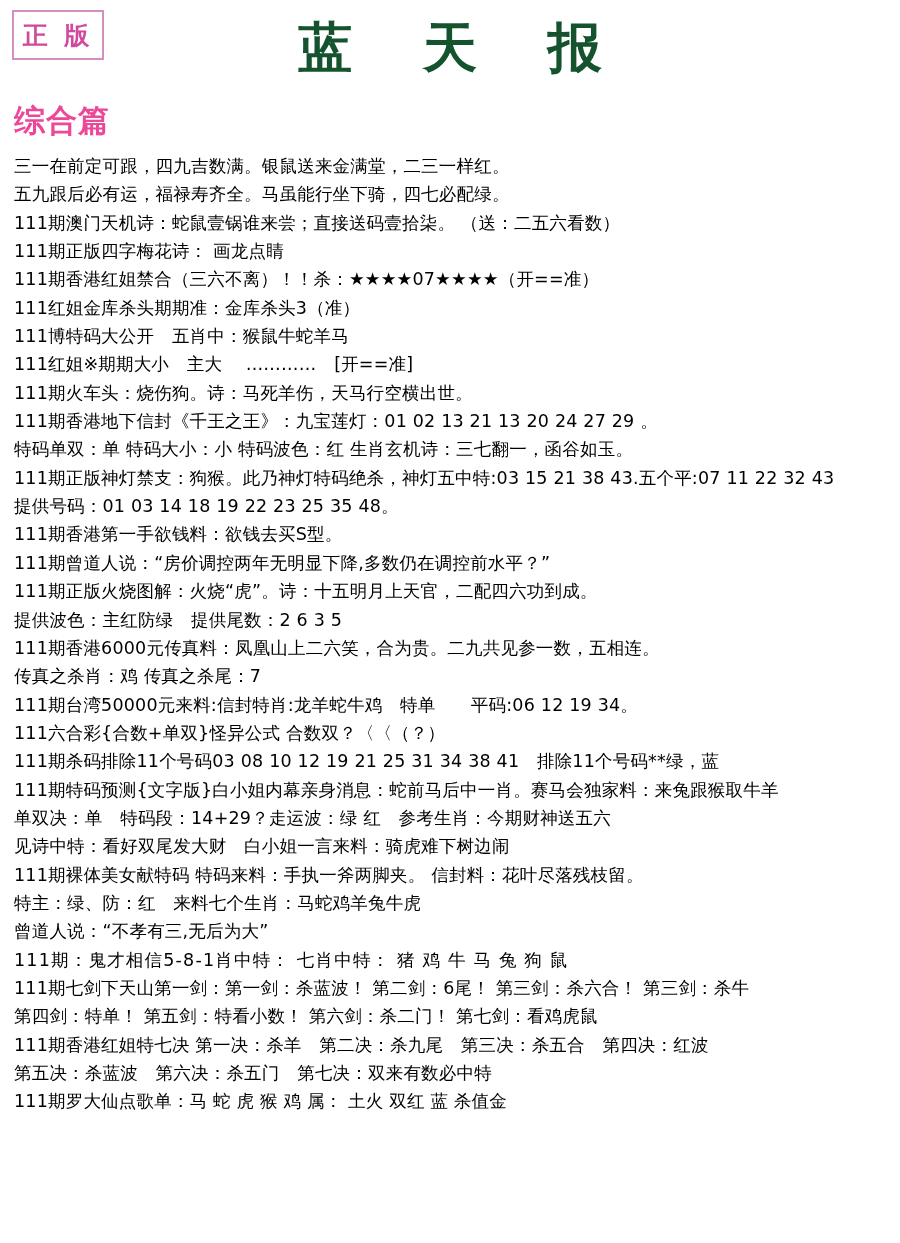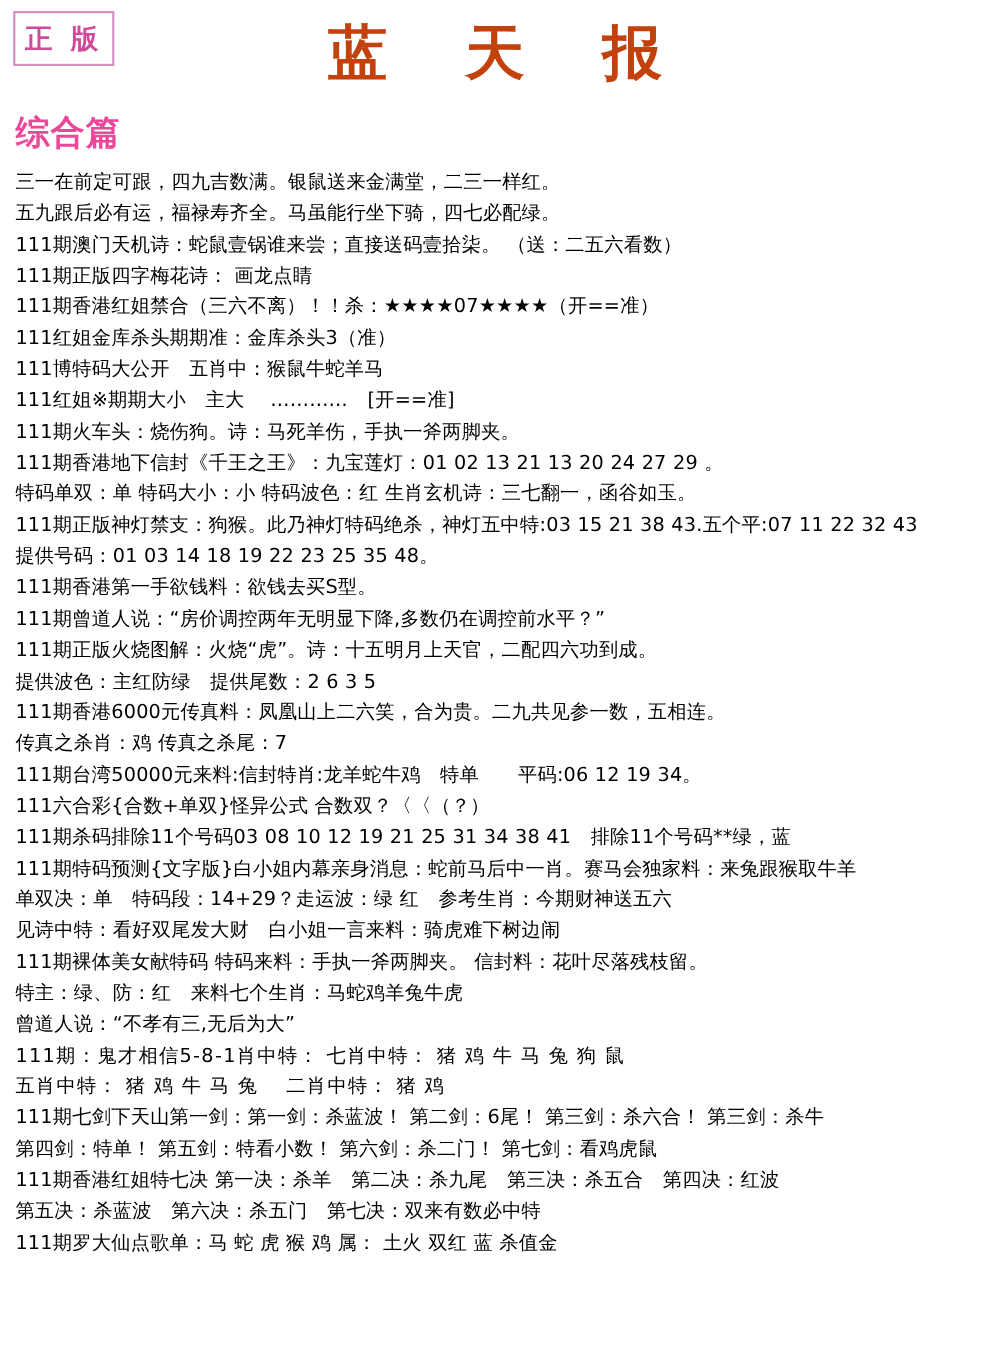--- a/index.html
+++ b/index.html
@@ -45,21 +45,21 @@
     letter-spacing: 4px;
     font-family: "DejaVu Serif", "Liberation Serif", serif;
     text-align: right;
   }
   .masthead {
     position: absolute;
     left: 0;
     right: 0;
     top: 12px;
     text-align: center;
-    color: #c2410c;
+    color: #14532d;
     font-size: 54px;
     font-weight: bold;
     letter-spacing: 26px;
     font-family: "DejaVu Serif", "Liberation Serif", serif;
     text-indent: 26px;
   }
   .section-title {
     color: #ec4899;
     font-size: 31px;
     font-weight: bold;
@@ -99,42 +99,41 @@
 
   <div class="content">
     <div class="line">三一在前定可跟，四九吉数满。银鼠送来金满堂，二三一样红。</div>
     <div class="line">五九跟后必有运，福禄寿齐全。马虽能行坐下骑，四七必配绿。</div>
     <div class="line">111期澳门天机诗：蛇鼠壹锅谁来尝；直接送码壹拾柒。 （送：二五六看数）</div>
     <div class="line">111期正版四字梅花诗： 画龙点睛</div>
     <div class="line">111期香港红姐禁合（三六不离）！！杀：★★★★07★★★★（开==准）</div>
     <div class="line">111红姐金库杀头期期准：金库杀头3（准）</div>
     <div class="line">111博特码大公开　五肖中：猴鼠牛蛇羊马</div>
     <div class="line">111红姐※期期大小　主大　 …………　[开==准]</div>
-    <div class="line">111期火车头：烧伤狗。诗：马死羊伤，手执一斧两脚夹。</div>
+    <div class="line">111期火车头：烧伤狗。诗：马死羊伤，天马行空横出世。</div>
     <div class="line">111期香港地下信封《千王之王》：九宝莲灯：01 02 13 21 13 20 24 27 29 。</div>
     <div class="line">特码单双：单 特码大小：小 特码波色：红 生肖玄机诗：三七翻一，函谷如玉。</div>
     <div class="line">111期正版神灯禁支：狗猴。此乃神灯特码绝杀，神灯五中特:03 15 21 38 43.五个平:07 11 22 32 43</div>
     <div class="line">提供号码：01 03 14 18 19 22 23 25 35 48。</div>
     <div class="line">111期香港第一手欲钱料：欲钱去买S型。</div>
     <div class="line">111期曾道人说：“房价调控两年无明显下降,多数仍在调控前水平？”</div>
     <div class="line">111期正版火烧图解：火烧“虎”。诗：十五明月上天官，二配四六功到成。</div>
     <div class="line">提供波色：主红防绿　提供尾数：2 6 3 5</div>
     <div class="line">111期香港6000元传真料：凤凰山上二六笑，合为贵。二九共见参一数，五相连。</div>
     <div class="line">传真之杀肖：鸡 传真之杀尾：7</div>
     <div class="line">111期台湾50000元来料:信封特肖:龙羊蛇牛鸡　特单　　平码:06 12 19 34。</div>
     <div class="line">111六合彩{合数+单双}怪异公式 合数双？〈〈（？）</div>
     <div class="line">111期杀码排除11个号码03 08 10 12 19 21 25 31 34 38 41　排除11个号码**绿，蓝</div>
     <div class="line">111期特码预测{文字版}白小姐内幕亲身消息：蛇前马后中一肖。赛马会独家料：来兔跟猴取牛羊</div>
     <div class="line">单双决：单　特码段：14+29？走运波：绿 红　参考生肖：今期财神送五六</div>
     <div class="line">见诗中特：看好双尾发大财　白小姐一言来料：骑虎难下树边闹</div>
     <div class="line">111期裸体美女献特码 特码来料：手执一斧两脚夹。 信封料：花叶尽落残枝留。</div>
     <div class="line">特主：绿、防：红　来料七个生肖：马蛇鸡羊兔牛虎</div>
     <div class="line">曾道人说：“不孝有三,无后为大”</div>
     <div class="line sp">111期：鬼才相信5-8-1肖中特： 七肖中特： 猪 鸡 牛 马 兔 狗 鼠</div>
-    <div class="line sp">五肖中特： 猪 鸡 牛 马 兔　 二肖中特： 猪 鸡</div>
     <div class="line">111期七剑下天山第一剑：第一剑：杀蓝波！ 第二剑：6尾！ 第三剑：杀六合！ 第三剑：杀牛</div>
     <div class="line">第四剑：特单！ 第五剑：特看小数！ 第六剑：杀二门！ 第七剑：看鸡虎鼠</div>
     <div class="line">111期香港红姐特七决 第一决：杀羊　第二决：杀九尾　第三决：杀五合　第四决：红波</div>
     <div class="line">第五决：杀蓝波　第六决：杀五门　第七决：双来有数必中特</div>
     <div class="line">111期罗大仙点歌单：马 蛇 虎 猴 鸡 属： 土火 双红 蓝 杀值金</div>
 
   </div>
 </div>
 
 </body></html>

